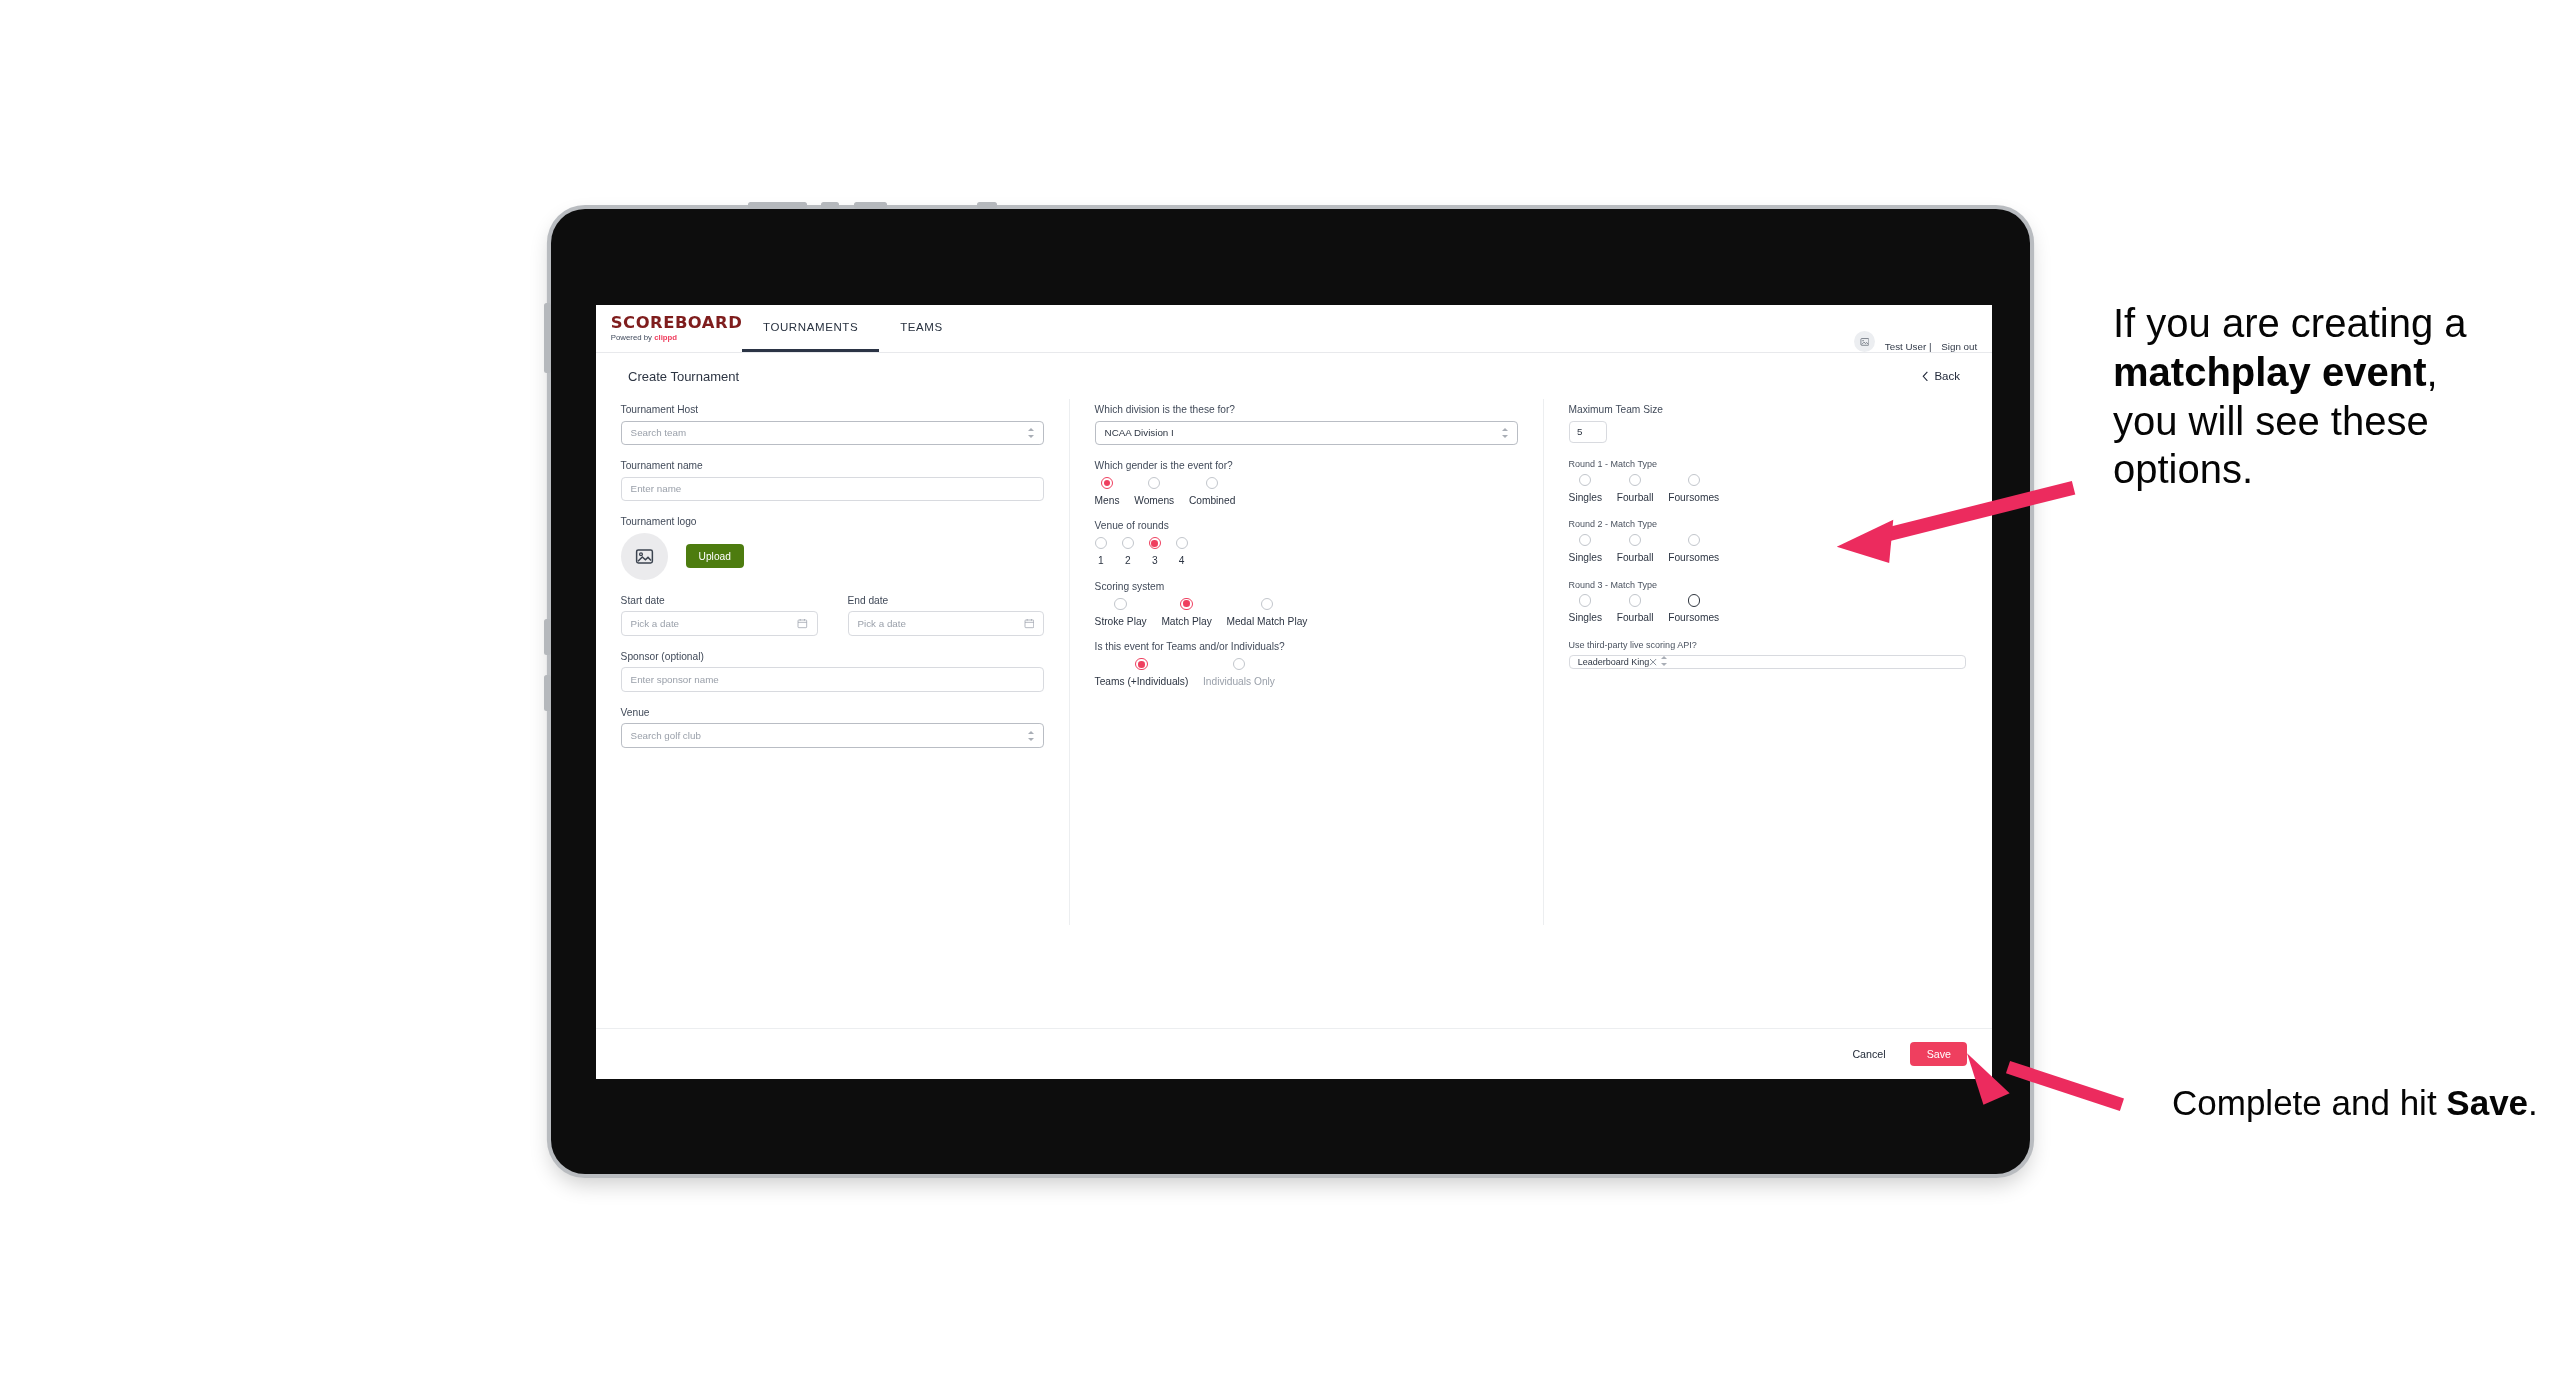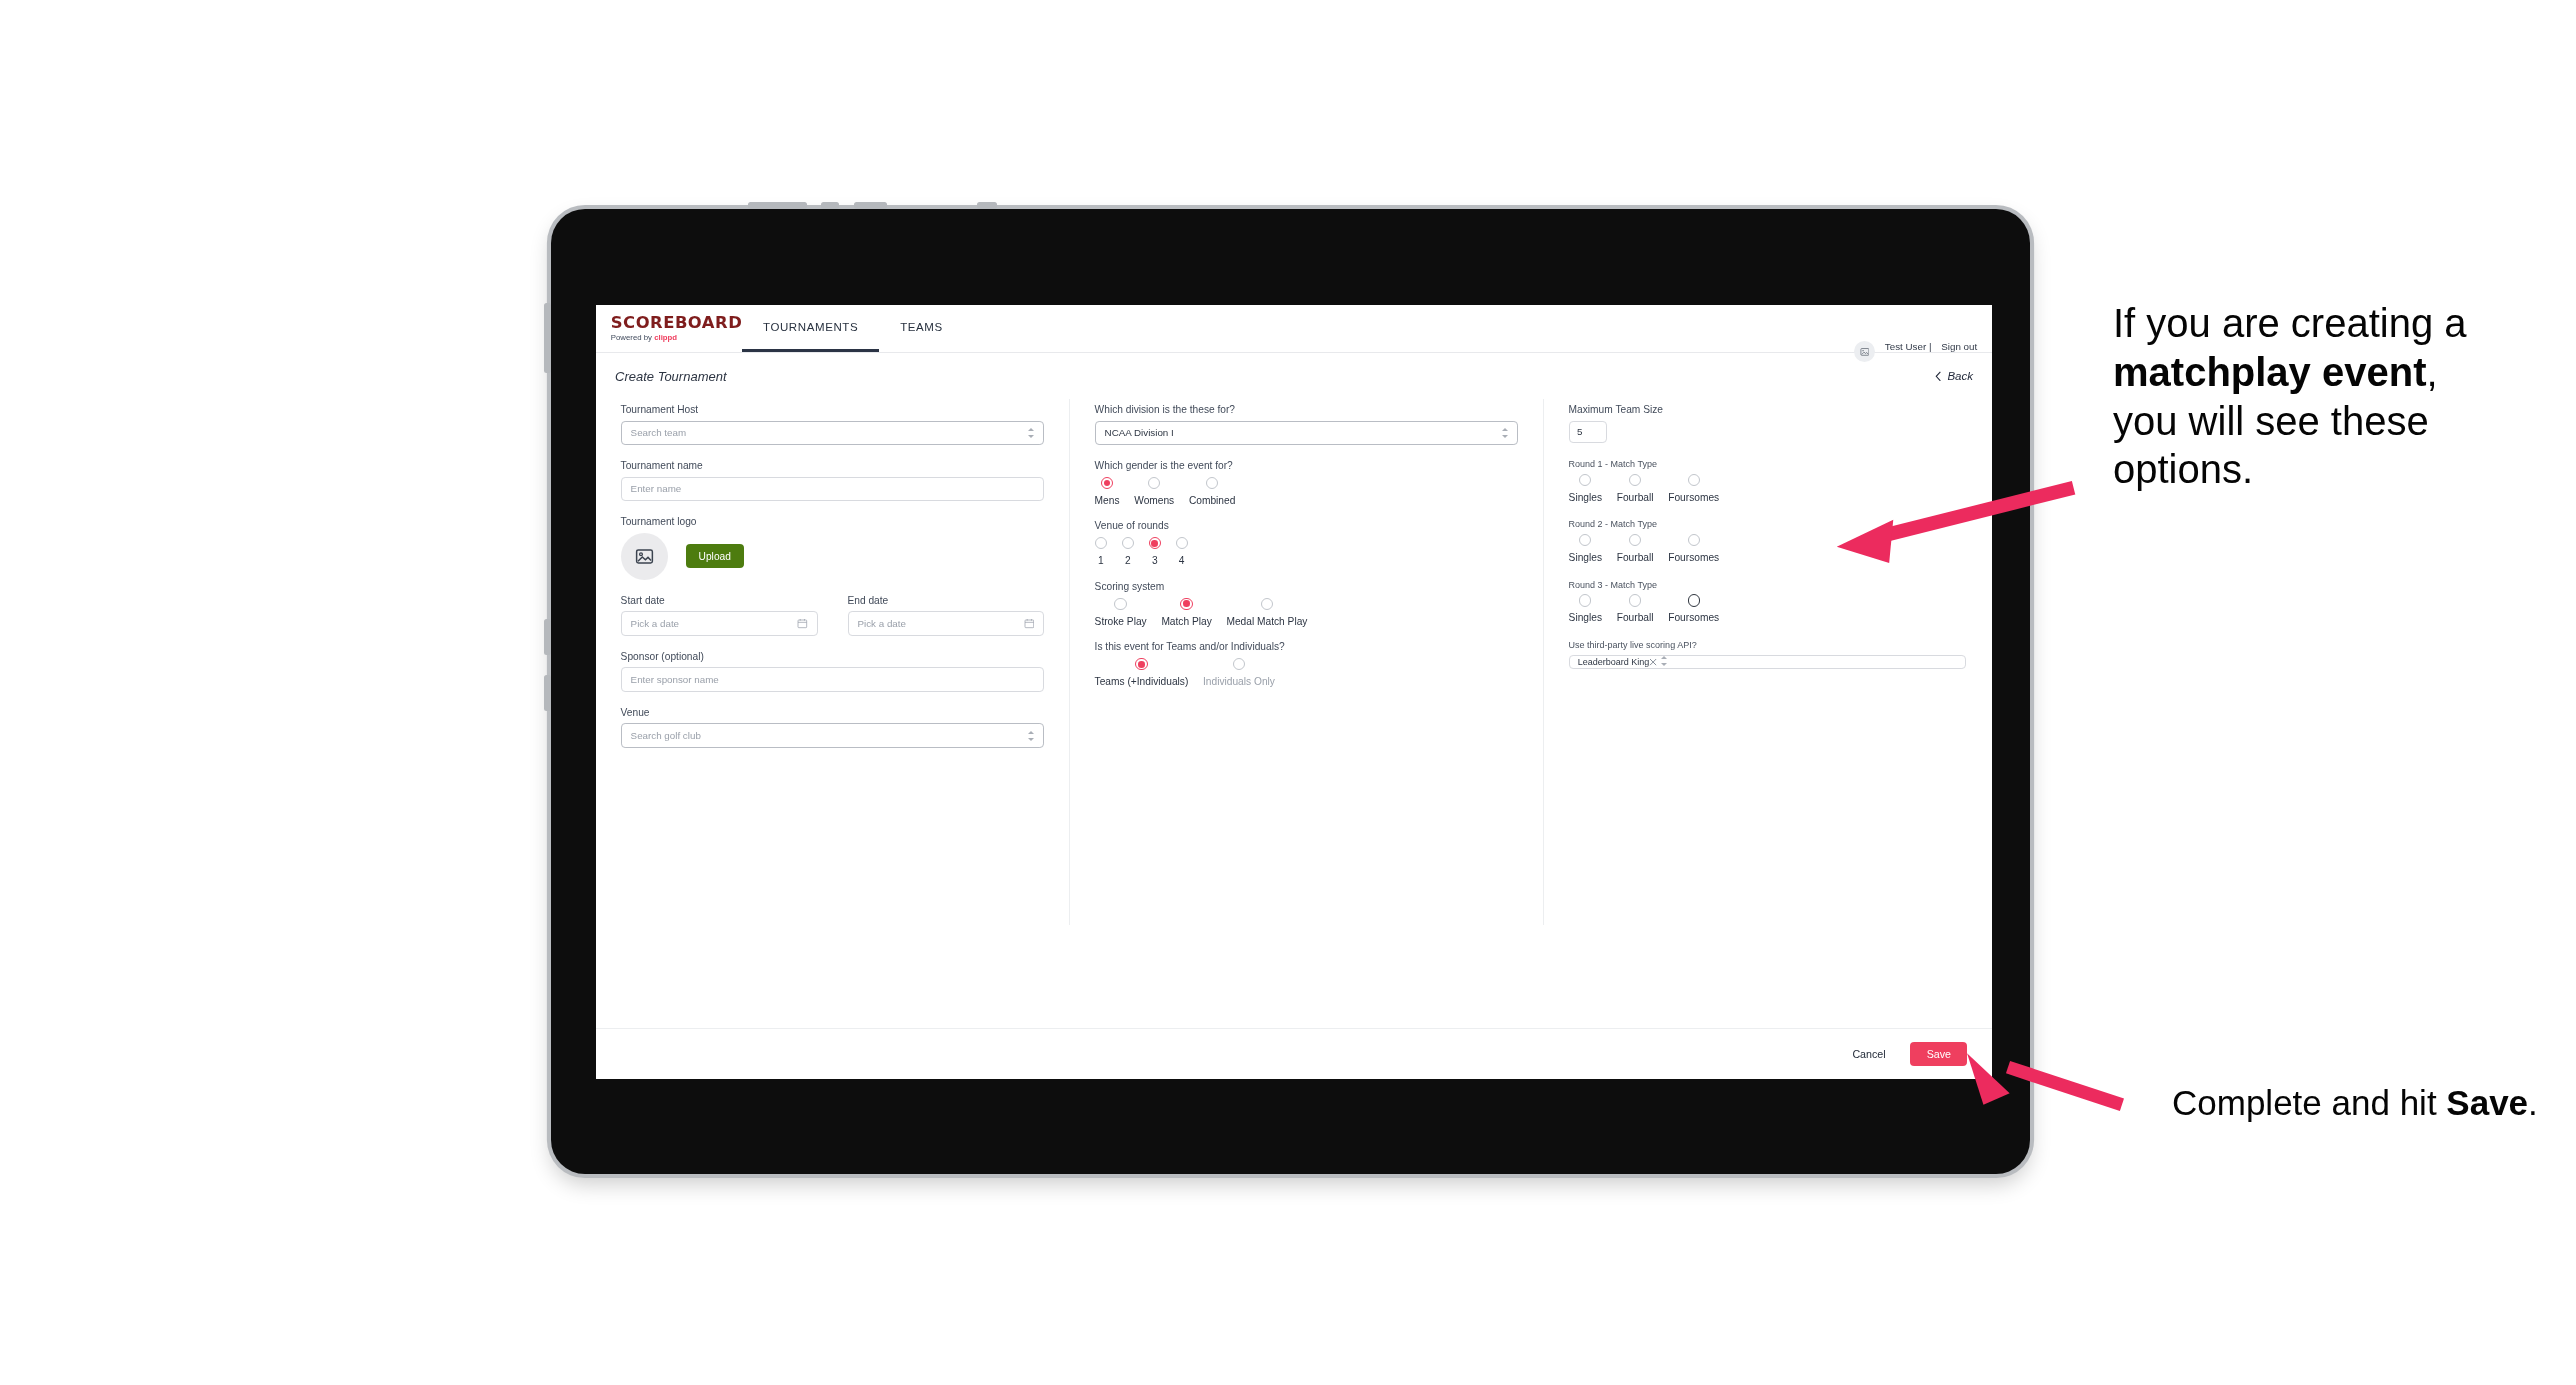--- a/index.html
+++ b/index.html
@@ -75,38 +75,37 @@
     padding: 0 21px;
     font-size: 11.5px;
     letter-spacing: 0.6px;
     color: #28313f;
     border-bottom: 3.3px solid transparent;
     cursor: pointer;
   }
   .navtab.active { border-bottom-color: #2b3445; }
   .topbar-right {
     margin-left: auto;
-    display: flex; align-items: flex-start; gap: 9.8px;
+    display: flex; align-items: flex-end; gap: 9.8px;
     padding-right: 14.8px;
     font-size: 9.8px; color: #333b49; margin-top: 36px;
   }
   .avatar {
     width: 21px; height: 21px; border-radius: 50%;
     background: #eceef1;
     display: flex; align-items: center; justify-content: center;
   }
   .signout { color: #333b49; cursor: pointer; }
 
   
   .pagehead {
     display: flex; align-items: center;
     height: 46px;
-    padding: 0 19px;
+    padding: 0 32px;
     background: #fff;
-    font-style: italic;
   }
   .page-title { font-size: 13px; color: #2d3543; }
   .back-link {
     margin-left: auto;
     display: flex; align-items: center; gap: 5.7px;
     font-size: 11.5px; color: #22293a; cursor: pointer;
   }
 
   
   .cols {

